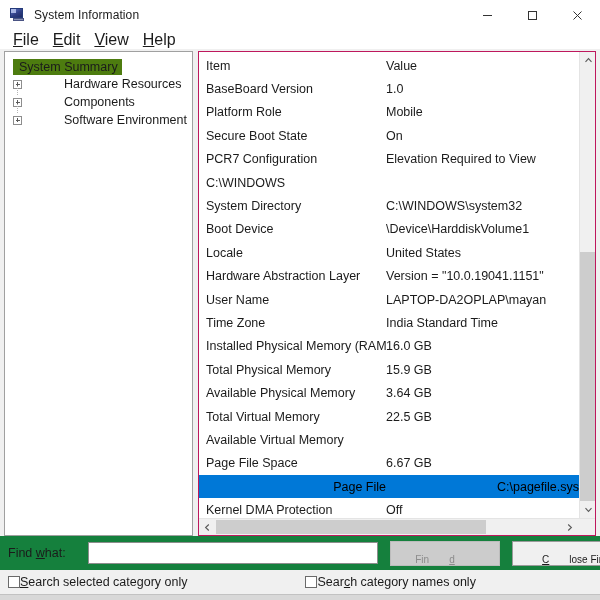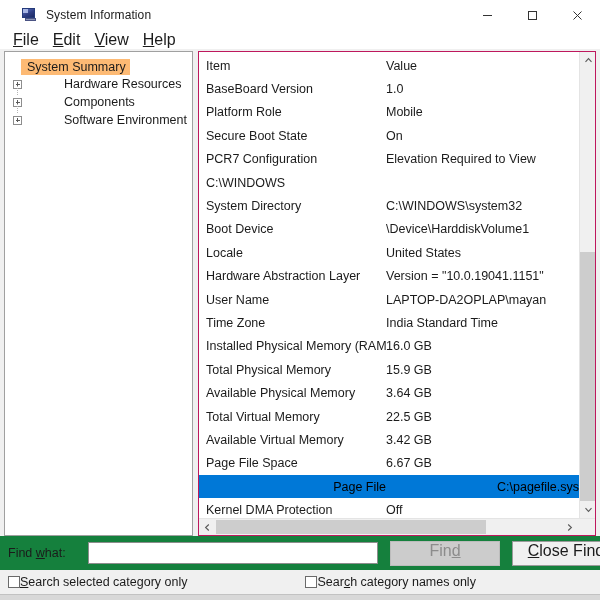--- a/index.html
+++ b/index.html
@@ -26,21 +26,21 @@
     height: 30px;
     background: #ffffff;
     display: flex;
     align-items: center;
     flex: 0 0 auto;
     position: relative;
   }
   .title-left {
     display: flex;
     align-items: flex-end;
-    padding-left: 22px;
+    padding-left: 10px;
     gap: 8px;
   }
   .app-icon {
     width: 16px;
     height: 14px;
     position: relative;
     flex: 0 0 auto;
   }
   .app-icon .screen {
     position: absolute;
@@ -124,23 +124,23 @@
     border: 1px solid #a0a0a0;
     box-sizing: border-box;
     padding: 5px 0 0 0;
     overflow: hidden;
   }
   .tree-root {
     font-size: 12.5px;
     color: #1b1b1b;
     padding: 1px 4px 1px 6px;
     display: inline-block;
-    background: #fdba74;
-    white-space: nowrap;
-    margin-left: 16px;
+    background: #4d7c0f;
+    white-space: nowrap;
+    margin-left: 8px;
   }
   .tree-child {
     display: flex;
     align-items: center;
     font-size: 12.5px;
     color: #1b1b1b;
     padding: 2px 0 2px 8px;
     white-space: nowrap;
     position: relative;
     gap: 37px;
@@ -291,26 +291,27 @@
     box-sizing: border-box;
     font-size: 12.5px;
     padding: 0 4px;
     color: #1b1b1b;
     font-family: "Liberation Sans", sans-serif;
     outline: none;
   }
   .btn {
     height: 25px;
     box-sizing: border-box;
-    font-size: 16px;
-    display: flex;
-    align-items: flex-start;
+    font-size: 10px;
+    display: flex;
+    align-items: flex-end;
     justify-content: center;
     border: 1px solid #adadad;
     white-space: nowrap;
+    gap: 20px;
   }
   .btn-find {
     flex: 0 0 110px;
     margin-left: 12px;
     background: #cccccc;
     border-color: #bcbcbc;
     color: #8c8c8c;
   }
   .btn-close {
     flex: 0 0 108px;
@@ -475,21 +476,20 @@
           <div class="row">
             <div class="cell-item">Available Physical Memory</div>
             <div class="cell-value">3.64 GB</div>
           </div>
           <div class="row">
             <div class="cell-item">Total Virtual Memory</div>
             <div class="cell-value">22.5 GB</div>
           </div>
           <div class="row">
             <div class="cell-item">Available Virtual Memory</div>
-            <div class="cell-value">3.42 GB</div>
           </div>
           <div class="row">
             <div class="cell-item">Page File Space</div>
             <div class="cell-value">6.67 GB</div>
           </div>
           <div class="row selected">
             <div class="cell-item">Page File</div>
             <div class="cell-value">C:\pagefile.sys</div>
           </div>
           <div class="row">

